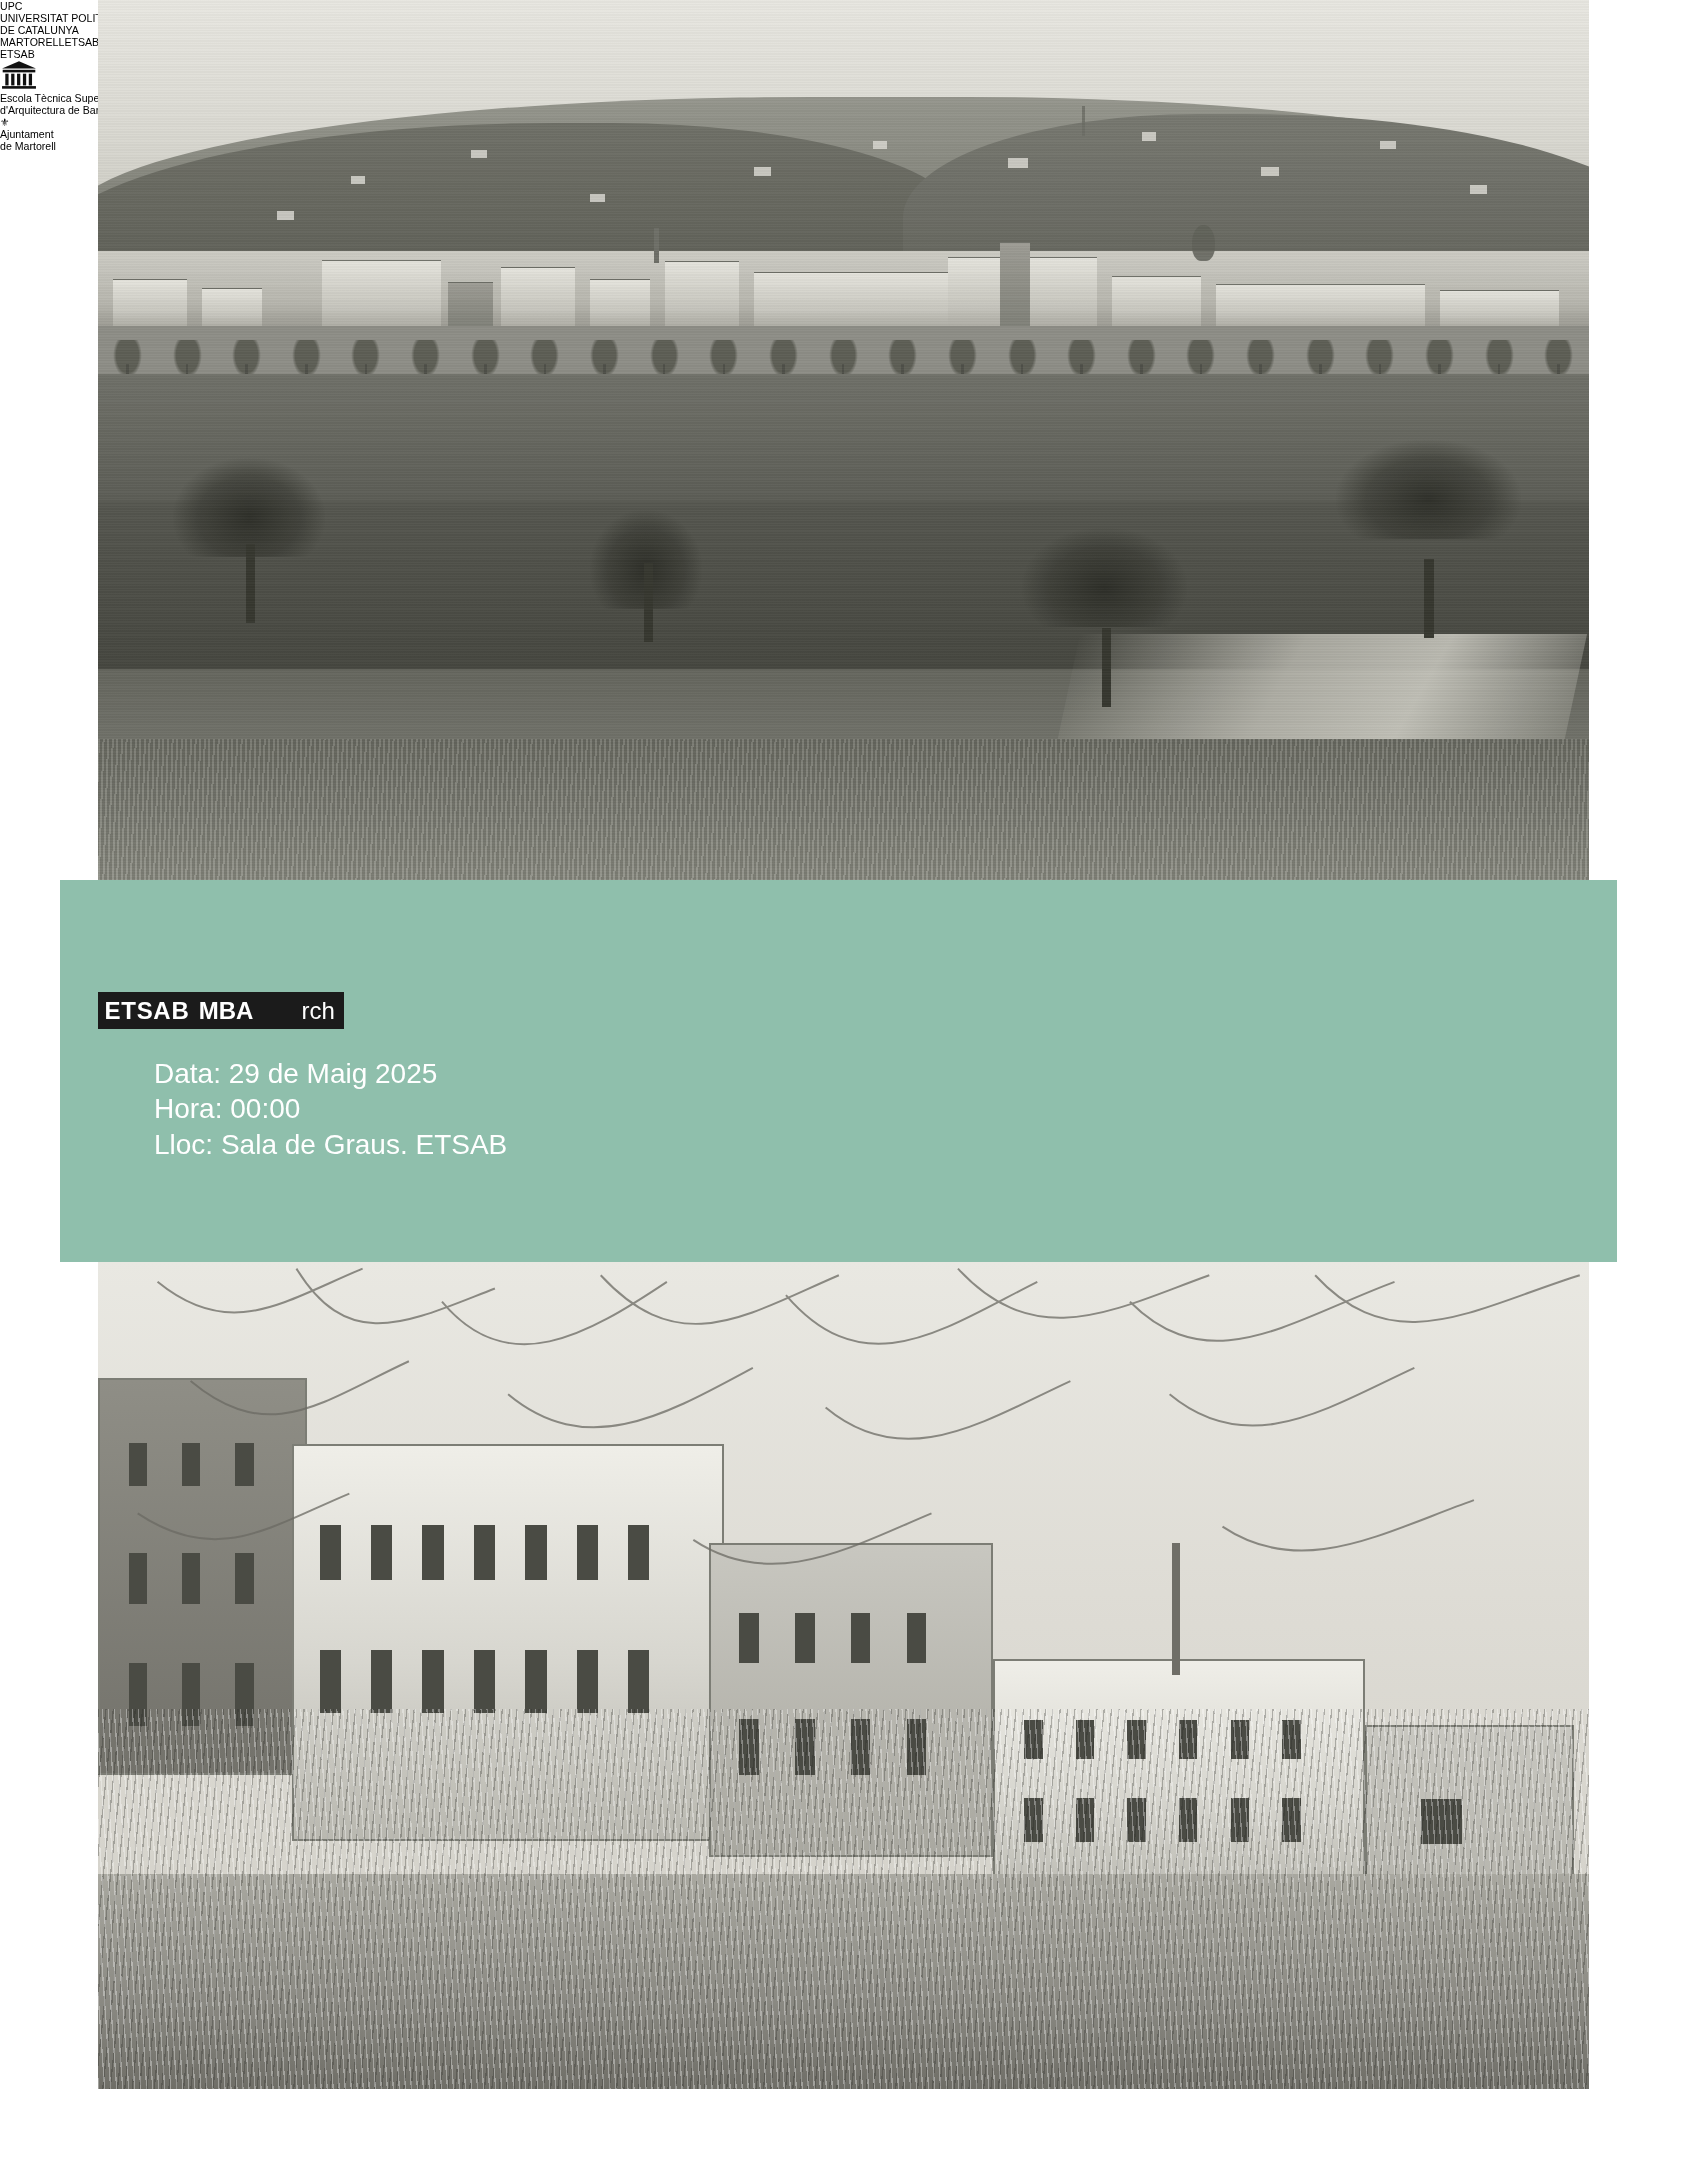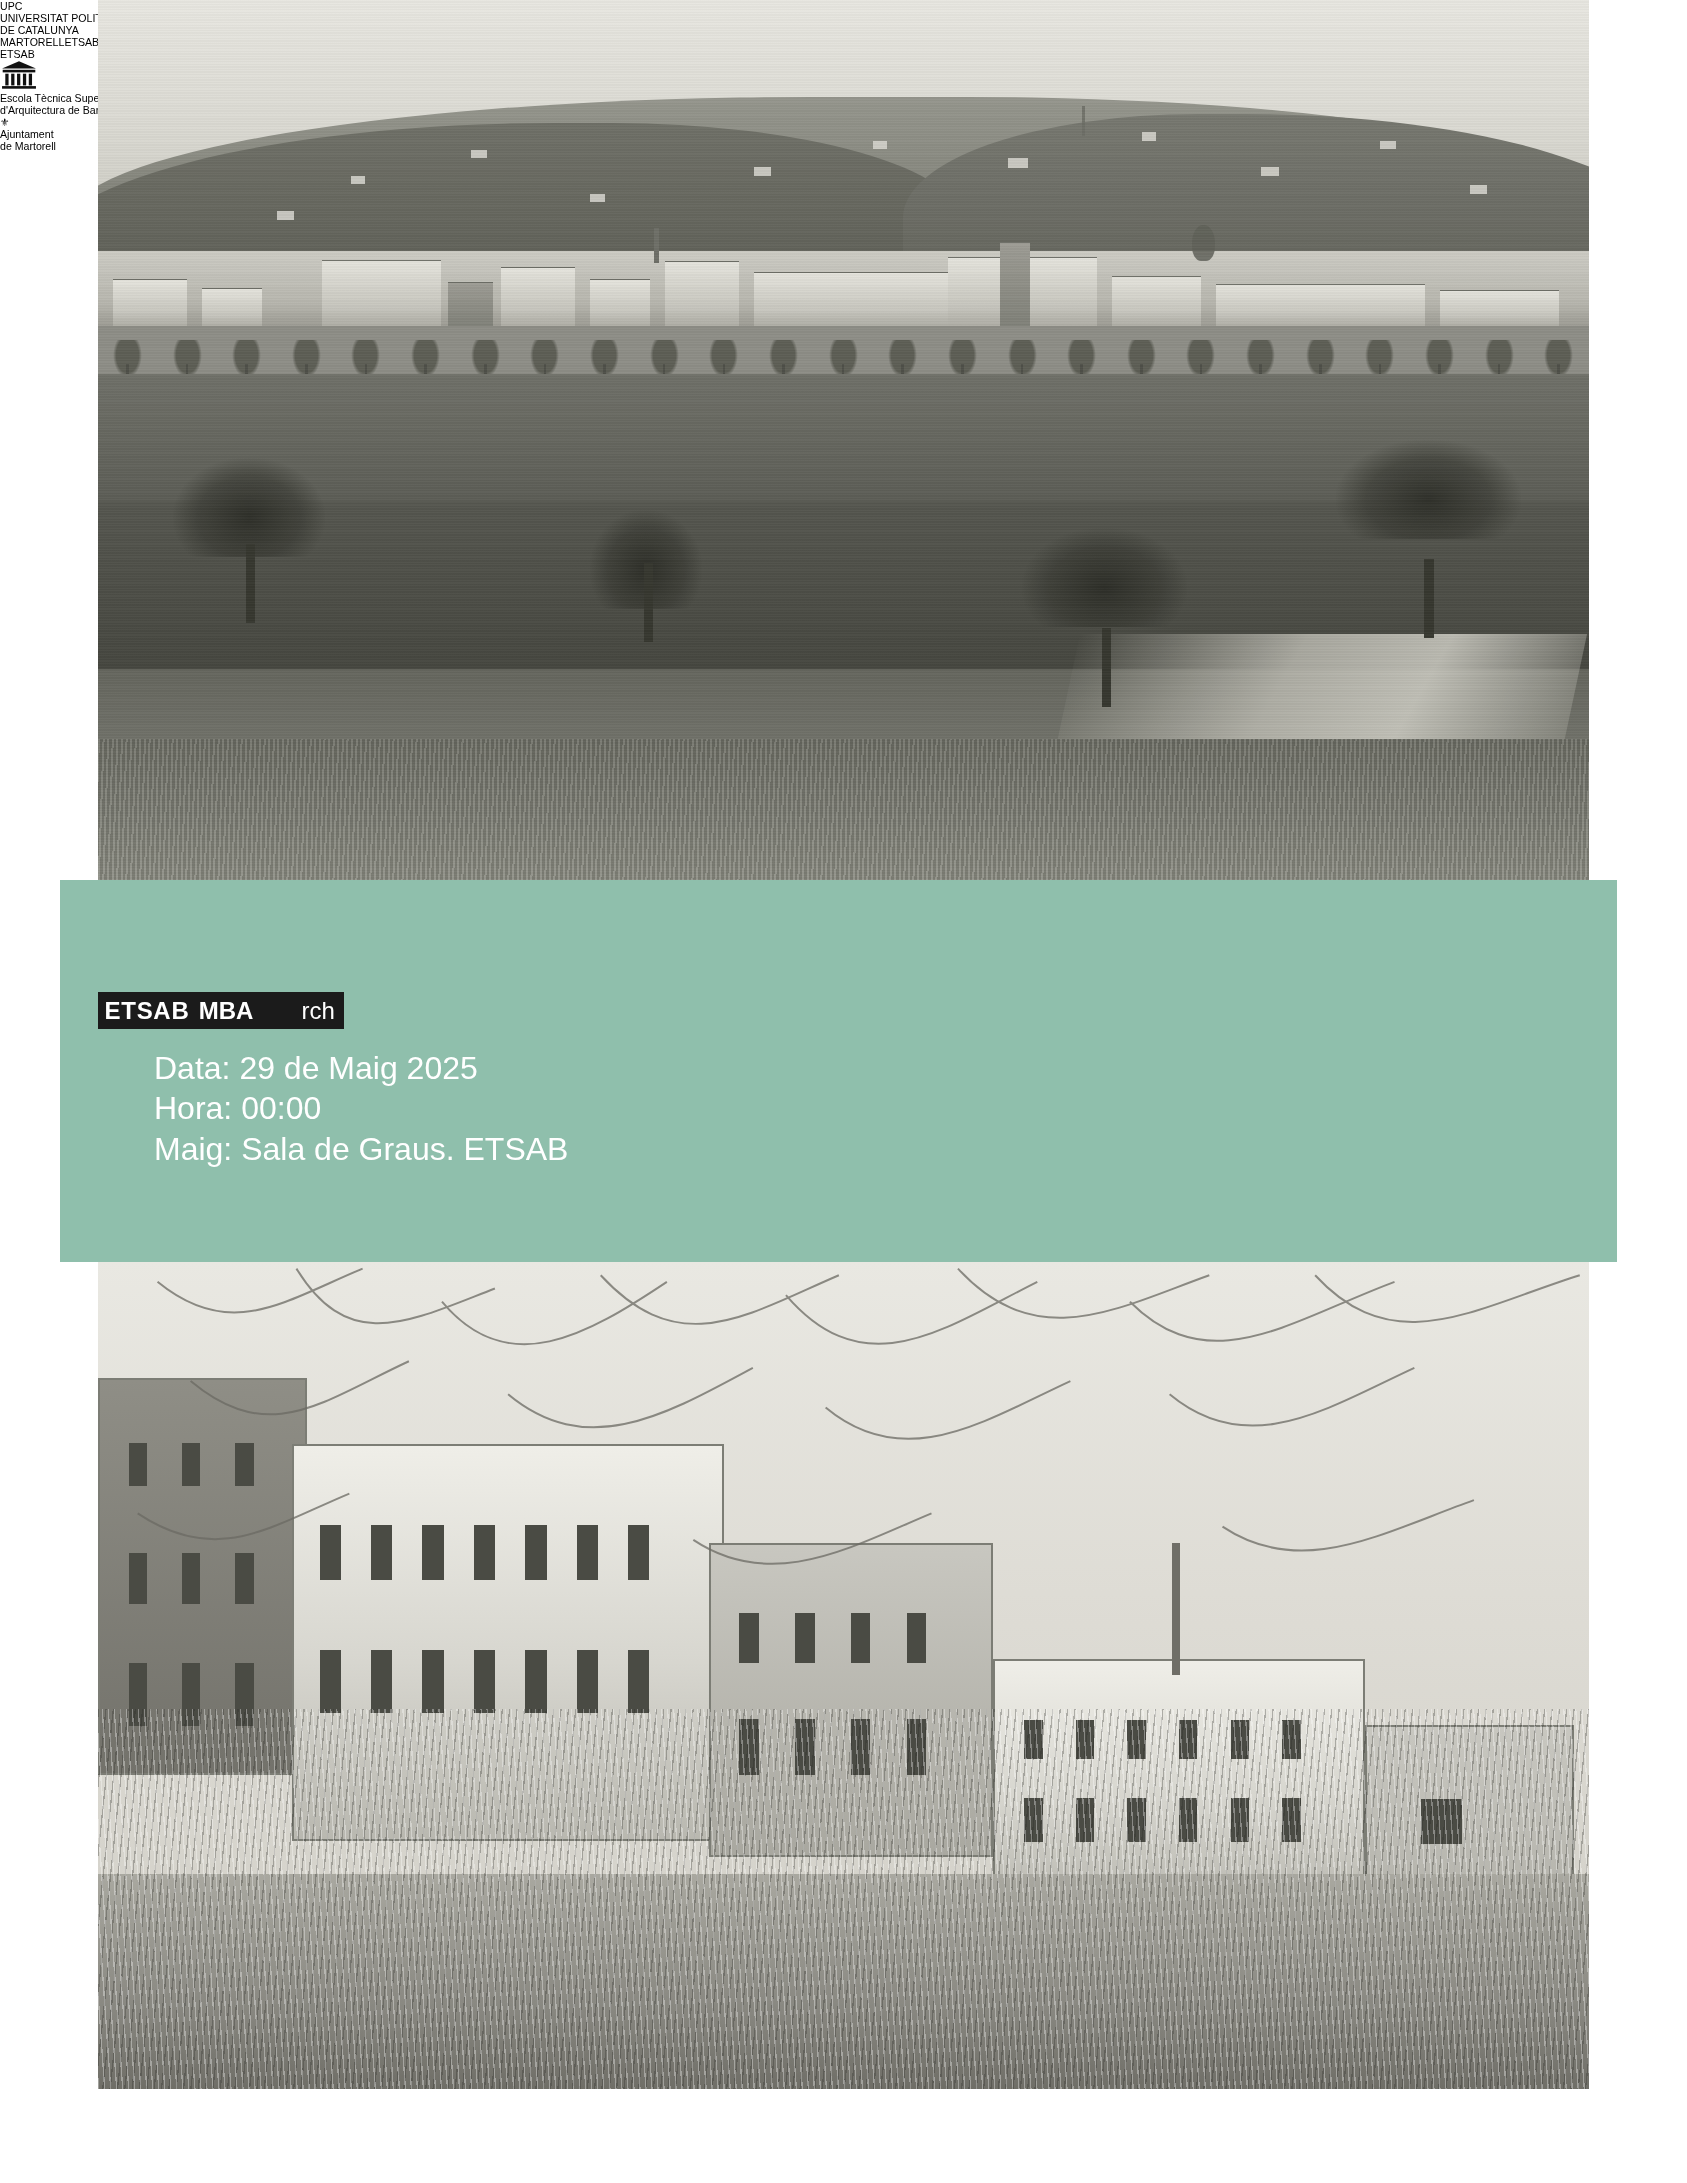--- a/index.html
+++ b/index.html
@@ -167,23 +167,23 @@
     left: 427px;
     top: 118px;
     color: #ffffff;
     font-size: 28px;
     font-weight: bold;
     white-space: nowrap;
   }
   .band-meta {
     position: absolute;
     left: 94px;
-    top: 168px;
+    top: 176px;
     color: #ffffff;
-    font-size: 32px;
+    font-size: 28px;
     line-height: 1.26;
   }
   .band-meta div { white-space: nowrap; }
 
   
   .photo-bottom {
     position: absolute;
     left: 98px;
     top: 1262px;
     width: 1491px;
@@ -318,21 +318,21 @@
       <span class="e1">ETSAB</span>
       <span class="gap"></span>
       <span class="e2">MBA</span>
       <span class="e3">rch</span>
     </div>
 
 
     <div class="band-meta">
       <div>Data: 29 de Maig 2025</div>
       <div>Hora: 00:00</div>
-      <div>Maig: Sala de Graus. ETSAB</div>
+      <div>Lloc: Sala de Graus. ETSAB</div>
     </div>
   </div>
 
   <div class="photo-bottom" aria-label="Conjunt industrial vist entre arbres">
     <div class="pb-sky"></div>
 
     <div class="pb-bldg dark" style="left:0%;top:14%;width:14%;height:48%;">
       <div class="pb-win" style="left:14%;top:16%;width:9%;height:11%;"></div>
       <div class="pb-win" style="left:40%;top:16%;width:9%;height:11%;"></div>
       <div class="pb-win" style="left:66%;top:16%;width:9%;height:11%;"></div>

